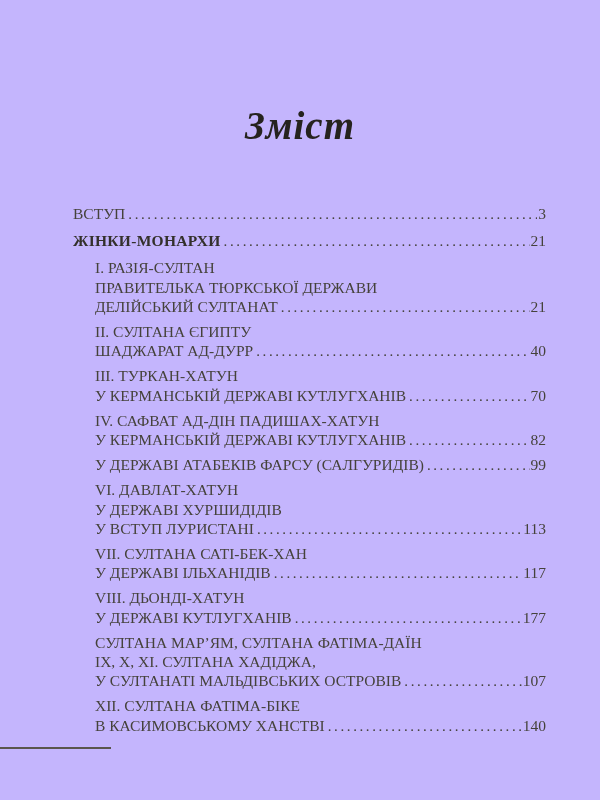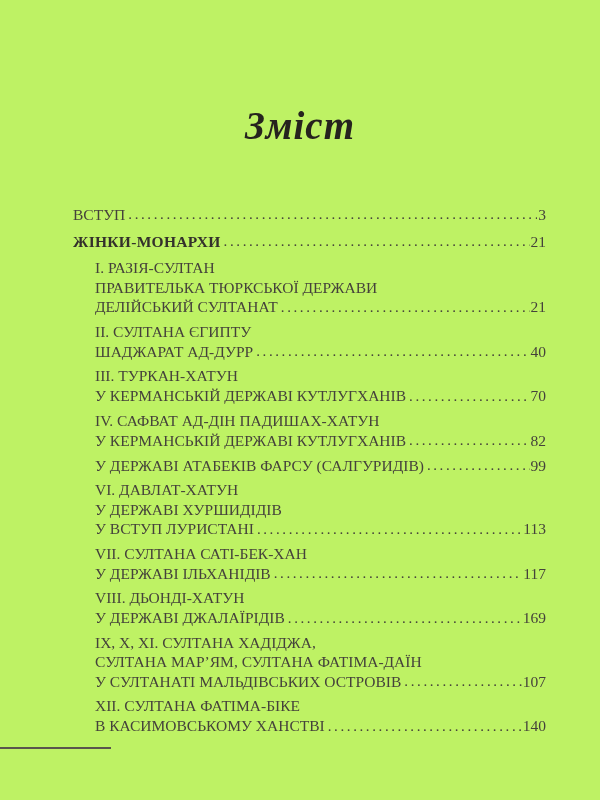--- a/index.html
+++ b/index.html
@@ -10,21 +10,21 @@
   body {
     width: 600px;
     height: 800px;
     position: relative;
     overflow: hidden;
     font-family: "Liberation Serif", "DejaVu Serif", serif;
   }
   .page {
     position: absolute;
     inset: 0;
-    background: #bef264;
+    background: #c4b5fd;
   }
   .title {
     position: absolute;
     top: 103px;
     left: 0;
     width: 100%;
     text-align: center;
     font-size: 39px;
     font-weight: bold;
     font-style: italic;
@@ -48,21 +48,21 @@
     line-height: 19.2px;
     color: #45423b;
   }
   .entry.bold .text {
     font-weight: bold;
     color: #33302b;
     letter-spacing: 0.3px;
   }
   .lastline {
     display: flex;
-    align-items: center;
+    align-items: flex-start;
   }
   .text { white-space: nowrap; }
   .dots {
     flex: 1 1 auto;
     overflow: hidden;
     white-space: nowrap;
     color: #45423b;
     margin-left: 3px;
     min-width: 10px;
   }
@@ -171,28 +171,28 @@
         <div class="line"><span class="text">VII. СУЛТАНА САТІ-БЕК-ХАН</span></div>
         <div class="lastline">
           <span class="text">У ДЕРЖАВІ ІЛЬХАНІДІВ</span>
           <span class="dots"></span>
           <span class="pagenum">117</span>
         </div>
       </div>
       <div class="entry sub">
         <div class="line"><span class="text">VIII. ДЬОНДІ-ХАТУН</span></div>
         <div class="lastline">
-          <span class="text">У ДЕРЖАВІ ДЖАЛАЇРІДІВ</span>
-          <span class="dots"></span>
-          <span class="pagenum">169</span>
-        </div>
-      </div>
-      <div class="entry sub">
+          <span class="text">У ДЕРЖАВІ КУТЛУГХАНІВ</span>
+          <span class="dots"></span>
+          <span class="pagenum">177</span>
+        </div>
+      </div>
+      <div class="entry sub">
+        <div class="line"><span class="text">СУЛТАНА МАР’ЯМ, СУЛТАНА ФАТІМА-ДАЇН</span></div>
         <div class="line"><span class="text">IX, X, XI. СУЛТАНА ХАДІДЖА,</span></div>
-        <div class="line"><span class="text">СУЛТАНА МАР’ЯМ, СУЛТАНА ФАТІМА-ДАЇН</span></div>
         <div class="lastline">
           <span class="text">У СУЛТАНАТІ МАЛЬДІВСЬКИХ ОСТРОВІВ</span>
           <span class="dots"></span>
           <span class="pagenum">107</span>
         </div>
       </div>
       <div class="entry sub">
         <div class="line"><span class="text">XII. СУЛТАНА ФАТІМА-БІКЕ</span></div>
         <div class="lastline">
           <span class="text">В КАСИМОВСЬКОМУ ХАНСТВІ</span>

